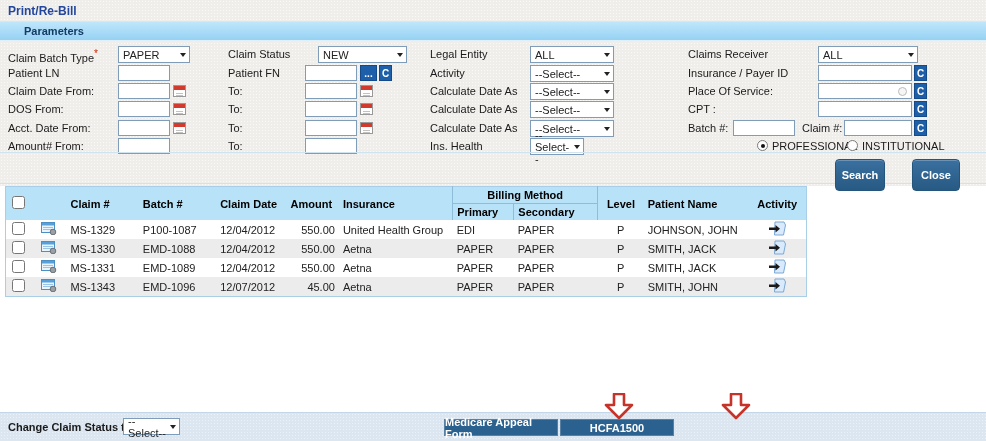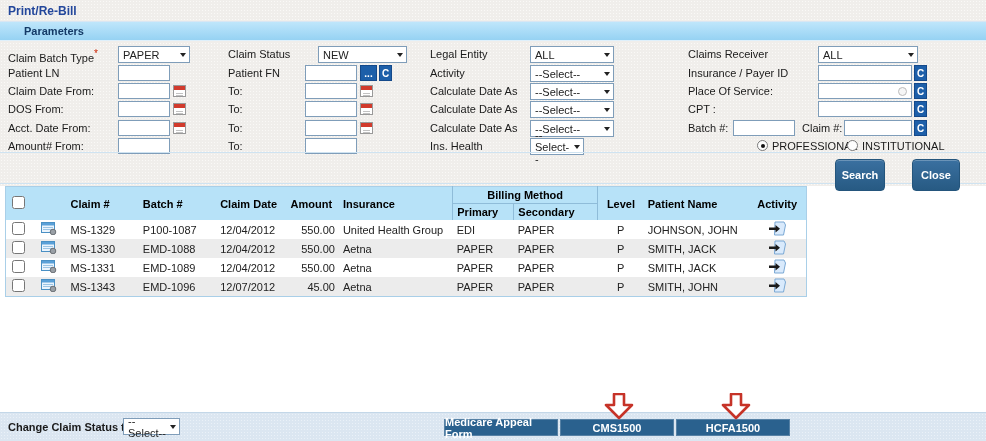--- a/index.html
+++ b/index.html
@@ -359,16 +359,15 @@
 </div>
 
 <div class="footer">
   <span class="footer-label">Change Claim Status to</span>
   <div class="sel footer-sel">
       <span>--Select--</span>
       <span class="caret"></span>
     </div>
   <div class="footer-btns">
     <div class="fbtn">Medicare Appeal Form</div>
-    <div class="fbtn">CMS1500</div>
     <div class="fbtn">HCFA1500</div>
   </div>
 </div>
 
 </body></html>

